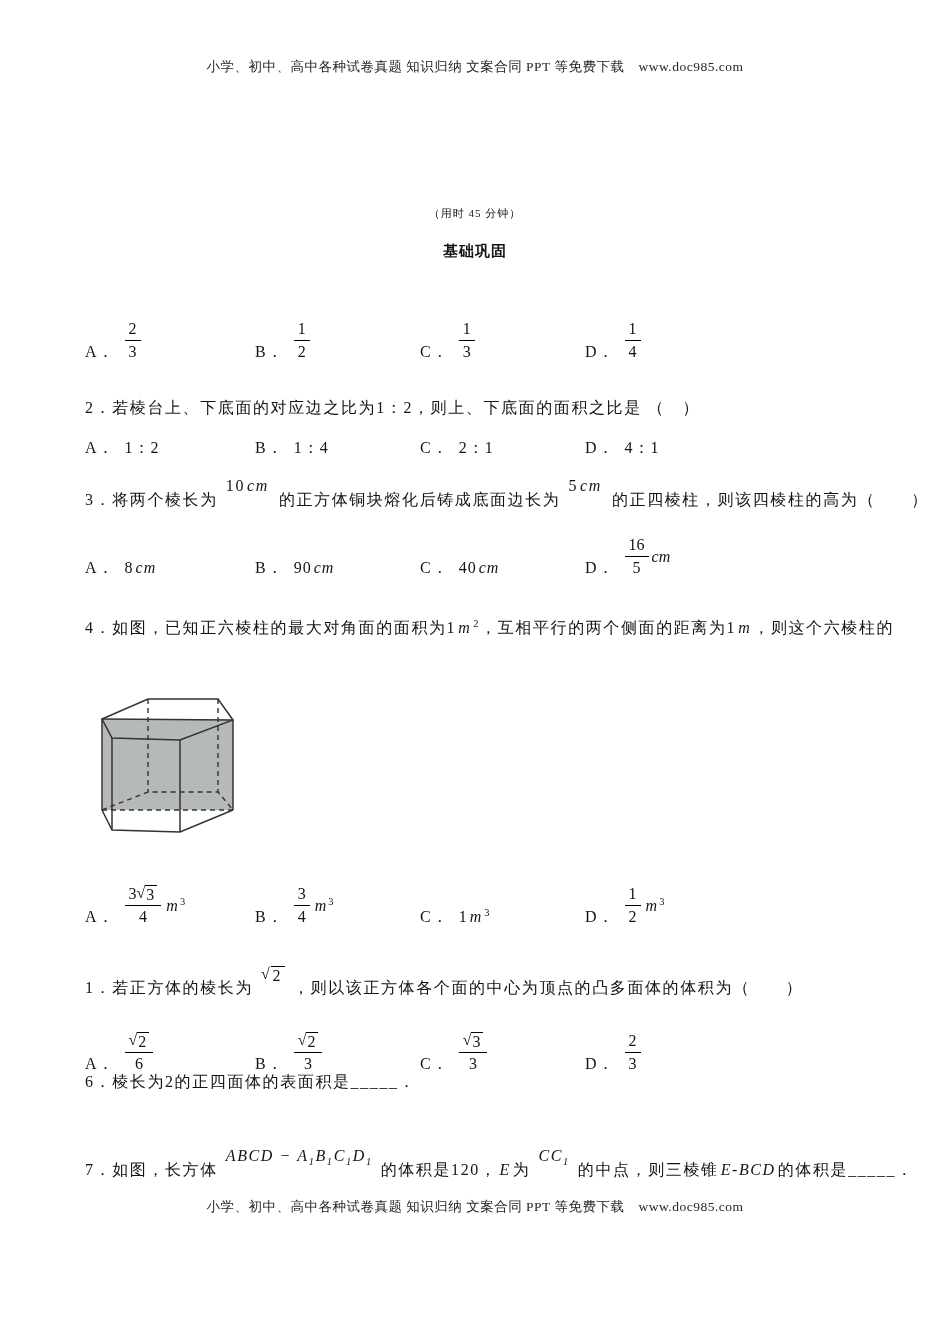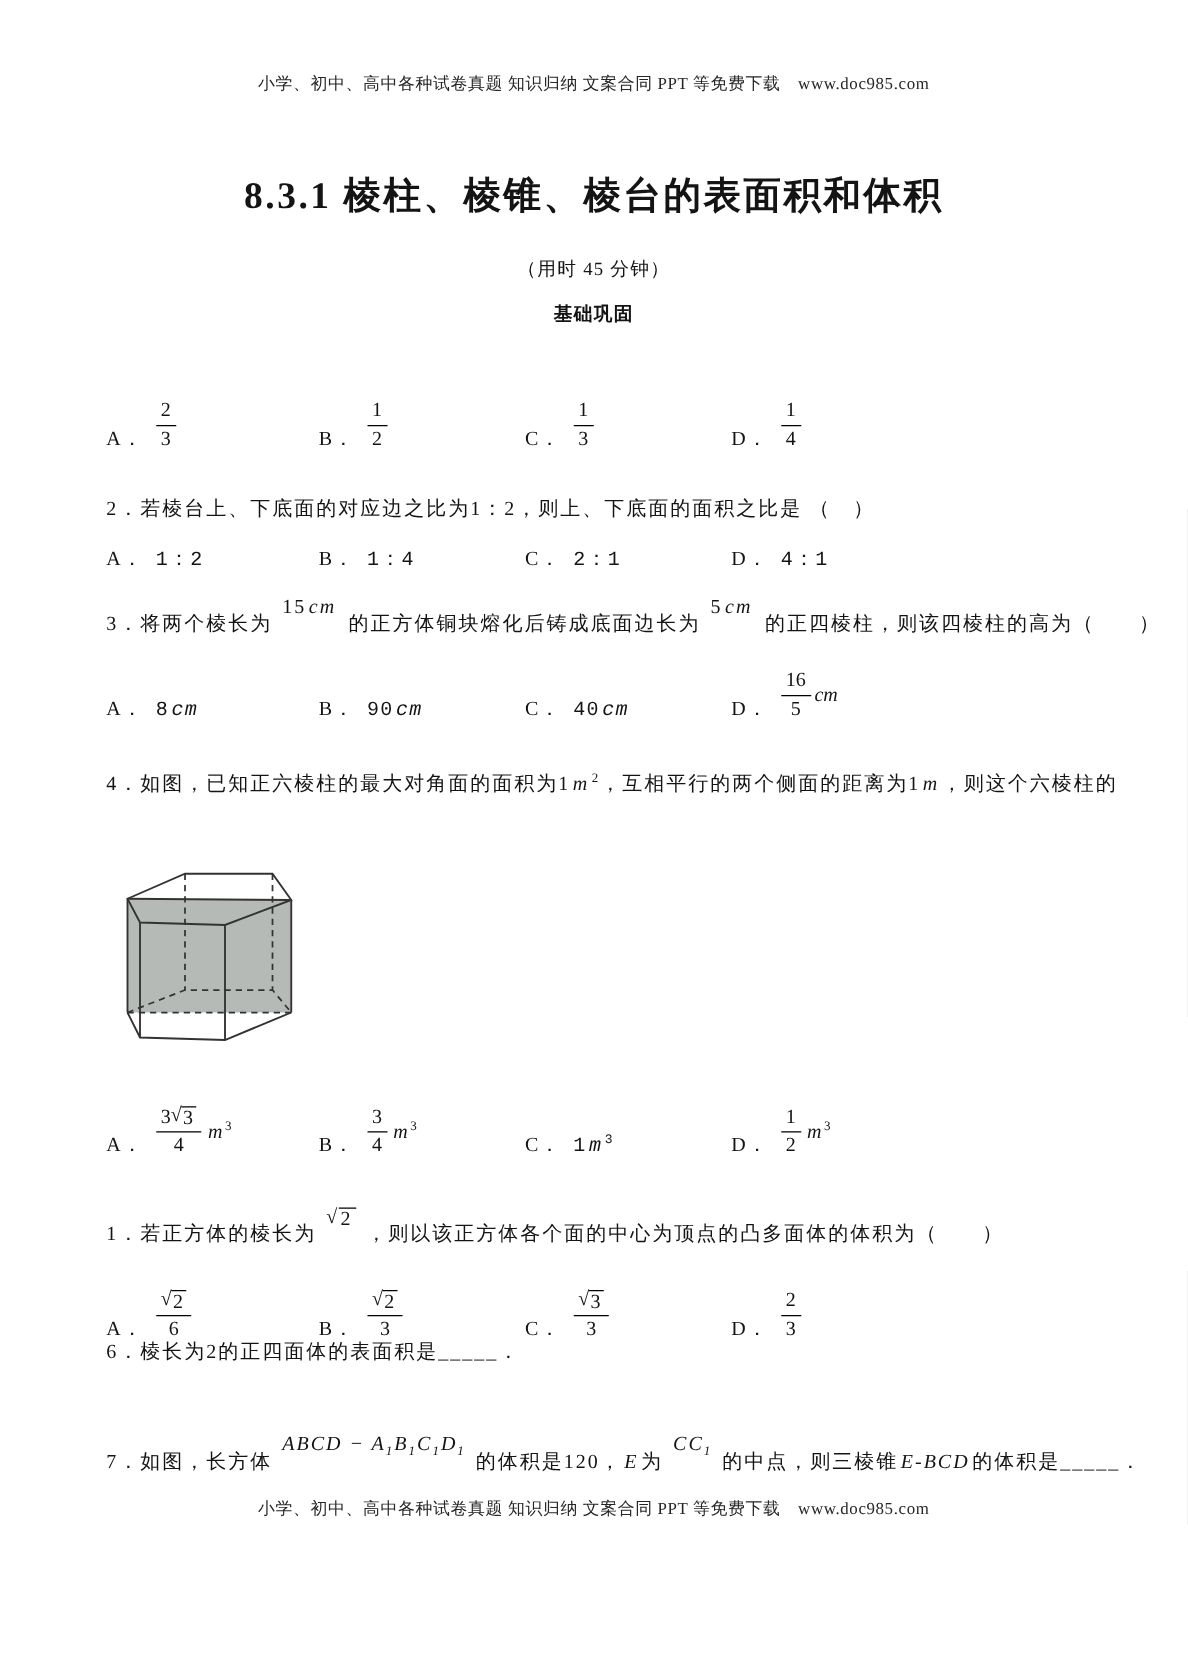--- a/index.html
+++ b/index.html
@@ -9,35 +9,35 @@
     margin:0 auto;
     background:#ffffff;
     font-family:"Liberation Serif","DejaVu Serif",serif;
     color:#141414;
     overflow:hidden;
   }
   .abs{position:absolute;}
   .center{left:0;right:0;text-align:center;}
   .watermark{font-size:13.5px;color:#262626;letter-spacing:0.5px;}
   .title{font-size:30px;font-weight:bold;letter-spacing:2px;margin:0;}
-  .subtitle{font-size:15px;letter-spacing:1px;}
+  .subtitle{font-size:11px;letter-spacing:1px;}
   .section{font-size:15px;font-weight:bold;letter-spacing:1px;}
   .stem{
     position:absolute;left:85px;right:60px;
     font-size:16px;letter-spacing:1.6px;line-height:20px;
     white-space:nowrap;
   }
   .optrow{position:absolute;left:0;right:0;}
   .opt{
     position:absolute;bottom:0;
     display:flex;align-items:flex-end;
     font-size:16px;
   }
   .olabel{letter-spacing:1px;margin-right:10px;line-height:20px;}
-  .oval{line-height:20px;letter-spacing:1px;font-family:Liberation Mono, monospace;}
+  .oval{line-height:20px;letter-spacing:1px;}
   .frac{display:inline-flex;flex-direction:column;align-items:center;line-height:1.25;}
   .frac .num{padding:0 4px 1px 4px;border-bottom:1px solid #000;display:inline-flex;align-items:flex-end;}
   .frac .den{padding:1px 4px 0 4px;}
   .mgroup{display:inline-flex;align-items:center;}
   .mgroup .unit{margin-left:3px;}
   .mi{font-style:italic;margin:0 2px;text-align:center;}
   sup{font-size:0.65em;vertical-align:super;line-height:0;}
   sub{font-size:0.65em;vertical-align:sub;line-height:0;}
   .raised{position:relative;top:-14px;margin:0 8px;line-height:1;display:inline-block;}
   .sqrt{display:inline-flex;align-items:flex-start;line-height:1.1;}
@@ -45,21 +45,20 @@
   .sqrt .rad{border-top:1px solid #000;padding:0 3px 0 1px;line-height:1.15;font-style:normal;}
   .figwrap{position:absolute;}
 </style>
 </head>
 <body>
 
 <div class="page">
 
   <div class="abs center watermark" style="top:58px">小学、初中、高中各种试卷真题 知识归纳 文案合同 PPT 等免费下载　www.doc985.com</div>
 
-  <h1 class="abs center title" style="top:136px">8.3.1 棱柱、棱锥、棱台的表面积和体积</h1>
   <div class="abs center subtitle" style="top:206px">（用时 45 分钟）</div>
   <div class="abs center section" style="top:242px">基础巩固</div>
 
   <div class="optrow" style="top:316px;height:46px">
     <div class="opt" style="left:85px">
       <span class="olabel">A．</span>
       <span class="frac">
           <span class="num">2</span>
           <span class="den">3</span>
         </span>
@@ -101,21 +100,21 @@
       <span class="olabel">C．</span>
       <span class="oval">2：1</span>
     </div>
     <div class="opt" style="left:585px">
       <span class="olabel">D．</span>
       <span class="oval">4：1</span>
     </div>
   </div>
 
   <div class="stem" style="top:490px">
-    <span>3．将两个棱长为</span><span class="raised"><span>15</span><span class="mi">cm</span></span><span>的正方体铜块熔化后铸成底面边长为</span><span class="raised"><span>5</span><span class="mi">cm</span></span><span>的正四棱柱，则该四棱柱的高为（　　）</span>
+    <span>3．将两个棱长为</span><span class="raised"><span>10</span><span class="mi">cm</span></span><span>的正方体铜块熔化后铸成底面边长为</span><span class="raised"><span>5</span><span class="mi">cm</span></span><span>的正四棱柱，则该四棱柱的高为（　　）</span>
   </div>
   <div class="optrow" style="top:532px;height:46px">
     <div class="opt" style="left:85px">
       <span class="olabel">A．</span>
       <span class="oval"><span>8</span><span class="mi">cm</span></span>
     </div>
     <div class="opt" style="left:255px">
       <span class="olabel">B．</span>
       <span class="oval"><span>90</span><span class="mi">cm</span></span>
     </div>

